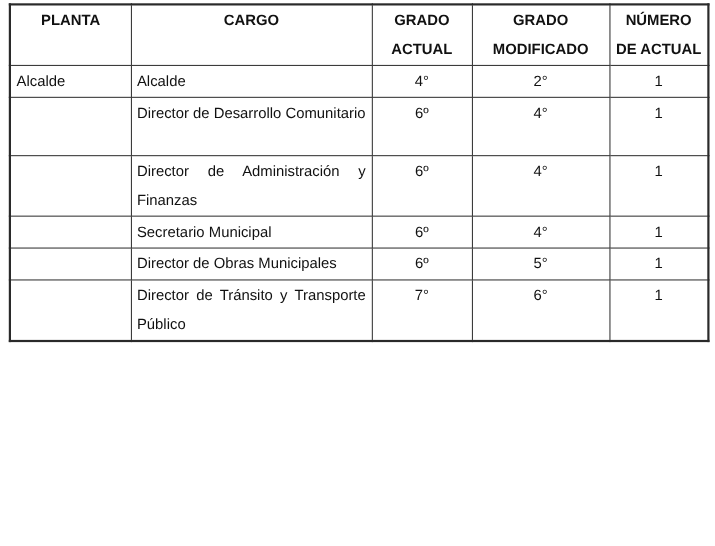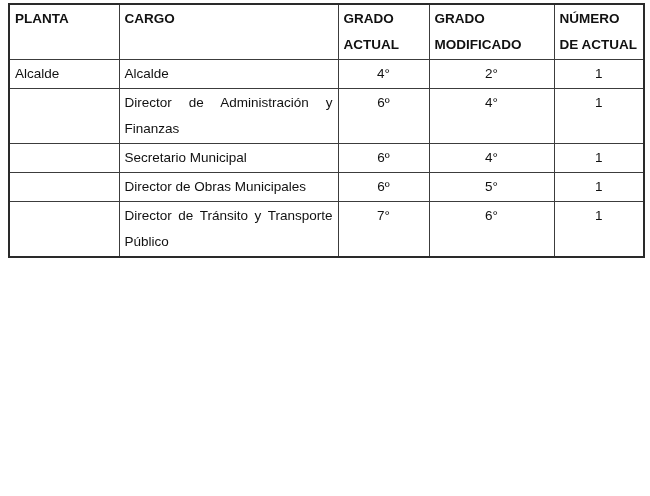--- a/index.html
+++ b/index.html
@@ -35,21 +35,21 @@
   }
   
   col.c-planta   { width: 110px; }
   col.c-cargo    { width: 219px; }
   col.c-gactual  { width: 91px; }
   col.c-gmod     { width: 125px; }
   col.c-numero   { width: 90px; }
 
   thead th {
     font-weight: bold;
-    text-align: left;
+    text-align: center;
     height: 52px;
   }
   thead th .hlabel {
     white-space: pre-line;
     display: block;
   }
   td.cell-planta {
     text-align: left;
     padding-left: 5px;
   }
@@ -102,20 +102,27 @@
     <tbody>
       <tr class="row-single">
         <td class="cell-planta">Alcalde</td>
         <td class="cell-cargo">Alcalde</td>
         <td class="cell-num">4°</td>
         <td class="cell-num">2°</td>
         <td class="cell-num">1</td>
       </tr>
       <tr class="row-double">
         <td class="cell-planta"></td>
+        <td class="cell-cargo">Director de Desarrollo Comunitario</td>
+        <td class="cell-num">6º</td>
+        <td class="cell-num">4°</td>
+        <td class="cell-num">1</td>
+      </tr>
+      <tr class="row-double">
+        <td class="cell-planta"></td>
         <td class="cell-cargo">Director de Administración y Finanzas</td>
         <td class="cell-num">6º</td>
         <td class="cell-num">4°</td>
         <td class="cell-num">1</td>
       </tr>
       <tr class="row-single">
         <td class="cell-planta"></td>
         <td class="cell-cargo">Secretario Municipal</td>
         <td class="cell-num">6º</td>
         <td class="cell-num">4°</td>

